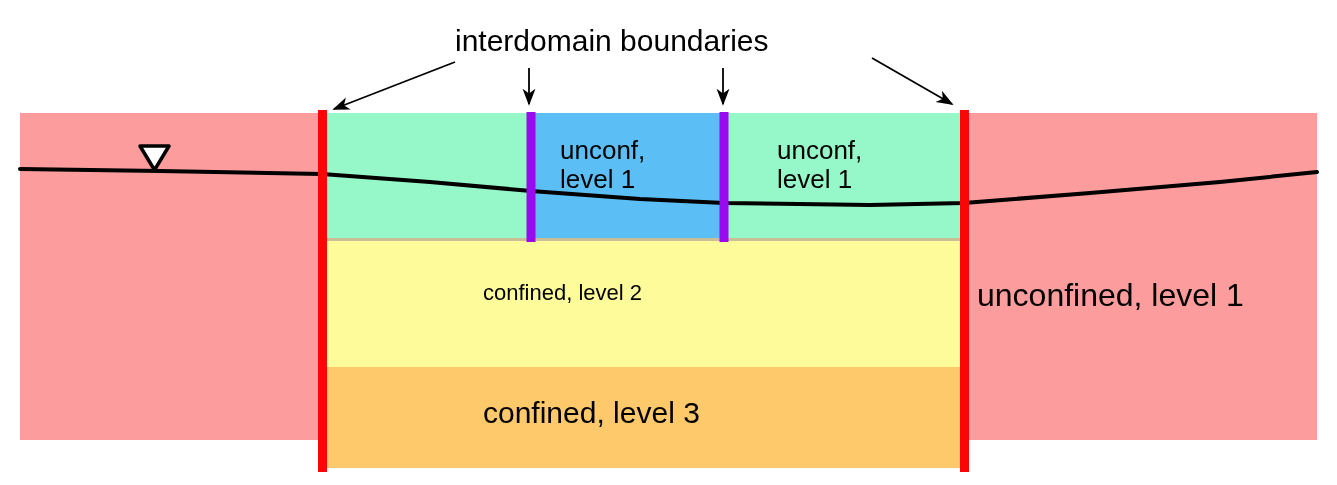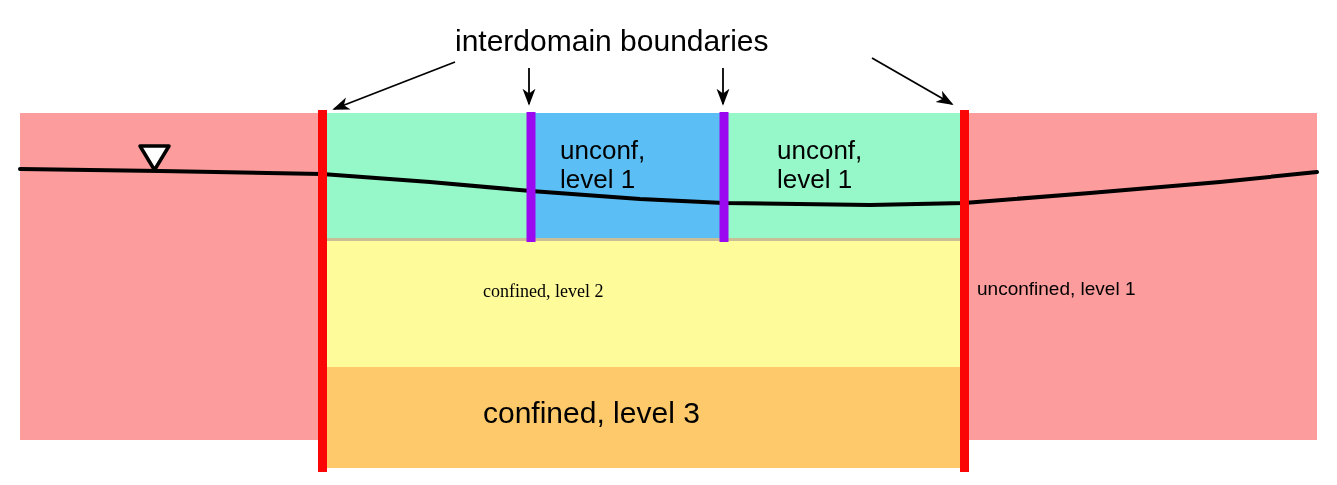--- a/index.html
+++ b/index.html
@@ -27,42 +27,41 @@
     line-height: 1.12;
   }
   #title-label {
     left: 455px;
     top: 24px;
     font-size: 30px;
   }
   #layer-label-confined2 {
     left: 483px;
     top: 281px;
-    font-size: 18px;
-    font-family: Liberation Serif, serif;
+    font-size: 22px;
   }
   #layer-label-confined3 {
     left: 483px;
     top: 396px;
     font-size: 30px;
   }
   #layer-label-unconf-blue {
     left: 560px;
     top: 136px;
     font-size: 26px;
   }
   #layer-label-unconf-green {
     left: 777px;
     top: 136px;
     font-size: 26px;
   }
   #layer-label-unconfined-right {
     left: 977px;
     top: 278px;
-    font-size: 19px;
+    font-size: 32px;
   }
   svg#scene {
     position: absolute;
     left: 0;
     top: 0;
     width: 1337px;
     height: 485px;
     display: block;
   }
 </style>

